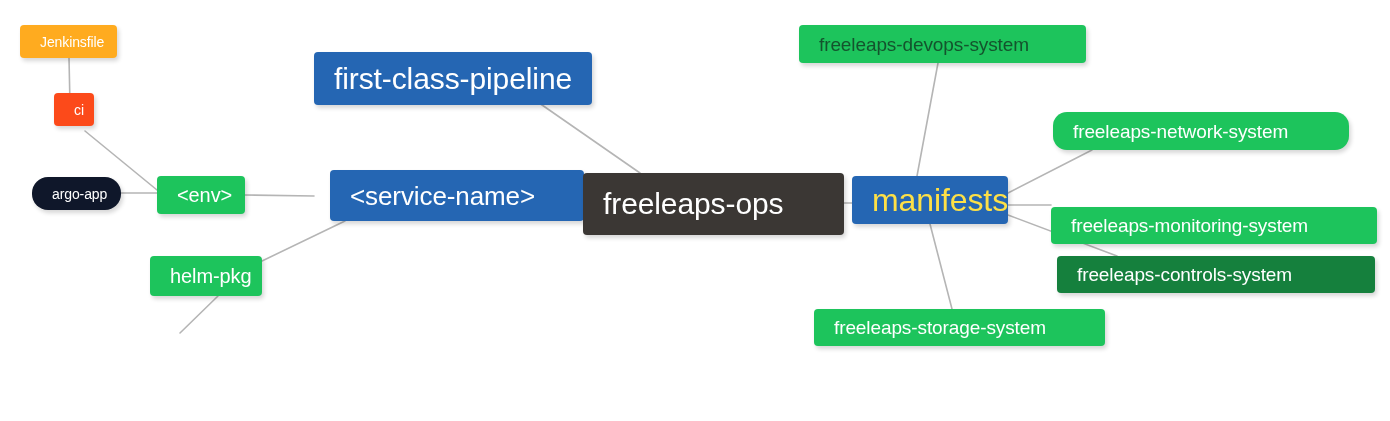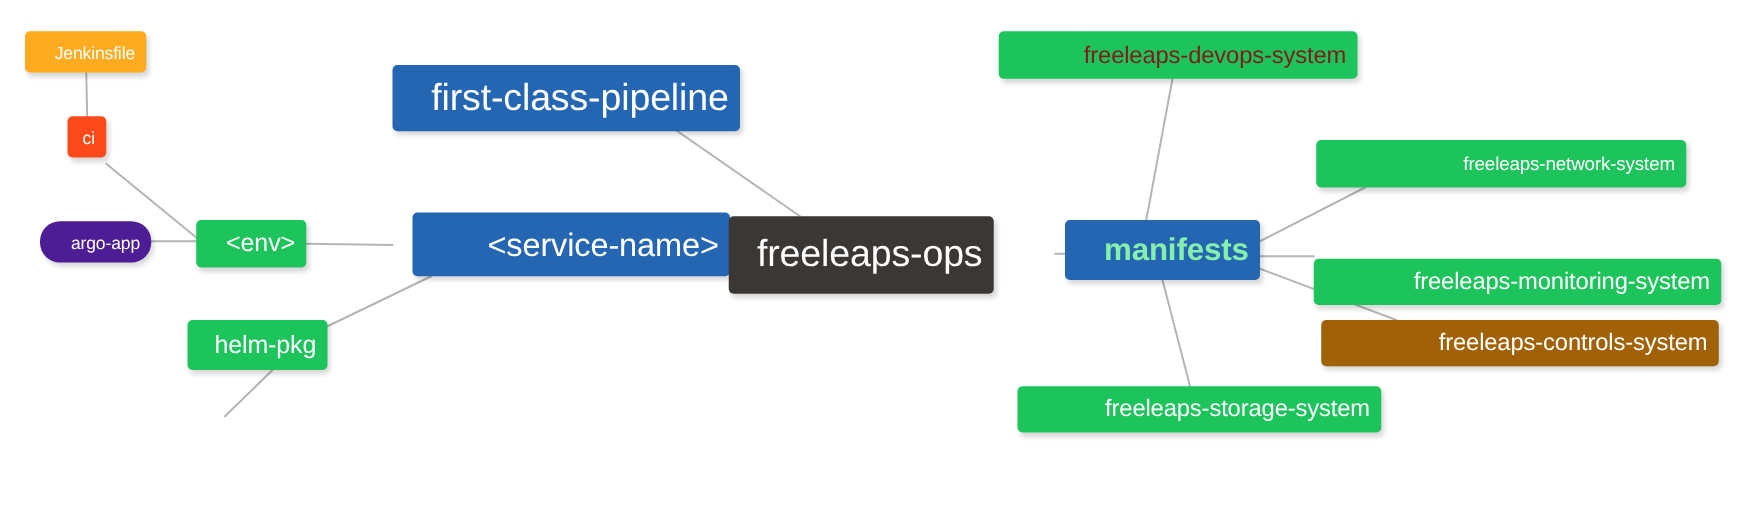--- a/index.html
+++ b/index.html
@@ -38,28 +38,28 @@
     top: 0;
     width: 1390px;
     height: 421px;
     z-index: 2;
   }
   .node {
     position: absolute;
     box-sizing: border-box;
     display: flex;
     align-items: center;
-    justify-content: flex-end;
+    justify-content: flex-start;
     border-radius: 4px;
     color: #ffffff;
     white-space: nowrap;
     line-height: 1;
     text-align: center;
     box-shadow: 2px 3px 4px rgba(0,0,0,0.16);
-    padding: 0 9px;
+    padding: 0 20px;
     letter-spacing: -0.1px;
   }
 </style>
 </head>
 <body>
 
 <div id="mindmap-canvas">
   <svg id="edge-layer" viewBox="0 0 1390 421">
       <line x1="69" y1="58" x2="70" y2="105" stroke="#b5b5b5" stroke-width="1.6" stroke-linecap="round"></line>
       <line x1="85" y1="131" x2="157" y2="190" stroke="#b5b5b5" stroke-width="1.6" stroke-linecap="round"></line>
@@ -76,50 +76,50 @@
       <line x1="1008" y1="215" x2="1117" y2="256" stroke="#b5b5b5" stroke-width="1.6" stroke-linecap="round"></line>
       <line x1="930" y1="224" x2="952" y2="309" stroke="#b5b5b5" stroke-width="1.6" stroke-linecap="round"></line>
     </svg>
   <div id="node-layer">
       <div class="node" style="left: 20px; top: 25px; width: 97px; height: 33px; background: rgb(255, 171, 31); font-size: 14px; color: rgb(255, 255, 255);">
         <span>Jenkinsfile</span>
       </div>
       <div class="node" style="left: 54px; top: 93px; width: 31px; height: 33px; background: rgb(252, 74, 26); font-size: 14px; color: rgb(255, 255, 255);">
         <span>ci</span>
       </div>
-      <div class="node" style="left: 32px; top: 177px; width: 89px; height: 33px; background: #4c1d95; font-size: 14px; color: rgb(255, 255, 255); border-radius: 16px;">
+      <div class="node" style="left: 32px; top: 177px; width: 89px; height: 33px; background: #0f172a; font-size: 14px; color: rgb(255, 255, 255); border-radius: 16px;">
         <span>argo-app</span>
       </div>
       <div class="node" style="left: 150px; top: 256px; width: 112px; height: 40px; background: rgb(29, 196, 92); font-size: 20px; color: rgb(255, 255, 255);">
         <span>helm-pkg</span>
       </div>
       <div class="node" style="left: 157px; top: 176px; width: 88px; height: 38px; background: rgb(29, 196, 92); font-size: 20px; color: rgb(255, 255, 255);">
         <span>&lt;env&gt;</span>
       </div>
       <div class="node" style="left: 314px; top: 52px; width: 278px; height: 53px; background: rgb(37, 102, 179); font-size: 30px; color: rgb(255, 255, 255);">
         <span>first-class-pipeline</span>
       </div>
       <div class="node" style="left: 314px; top: 170px; width: 254px; height: 51px; background: rgb(37, 102, 179); font-size: 26px; color: rgb(255, 255, 255); margin-left: 16px;">
         <span>&lt;service-name&gt;</span>
       </div>
-      <div class="node" style="left: 583px; top: 173px; width: 212px; height: 62px; background: rgb(59, 55, 52); font-size: 30px; color: rgb(255, 255, 255);">
+      <div class="node" style="left: 583px; top: 173px; width: 261px; height: 62px; background: rgb(59, 55, 52); font-size: 30px; color: rgb(255, 255, 255);">
         <span>freeleaps-ops</span>
       </div>
-      <div class="node" style="left: 852px; top: 176px; width: 156px; height: 48px; background: rgb(37, 102, 179); font-size: 25px; color: #86efac; font-weight: bold;">
+      <div class="node" style="left: 852px; top: 176px; width: 156px; height: 48px; background: rgb(37, 102, 179); font-size: 32px; color: #fde047;">
         <span>manifests</span>
       </div>
-      <div class="node" style="left: 799px; top: 25px; width: 287px; height: 38px; background: rgb(29, 196, 92); font-size: 19px; color: #7f1d1d;">
+      <div class="node" style="left: 799px; top: 25px; width: 287px; height: 38px; background: rgb(29, 196, 92); font-size: 19px; color: #14532d;">
         <span>freeleaps-devops-system</span>
       </div>
-      <div class="node" style="left: 1053px; top: 112px; width: 296px; height: 38px; background: rgb(29, 196, 92); font-size: 15px; color: rgb(255, 255, 255);">
+      <div class="node" style="left: 1053px; top: 112px; width: 296px; height: 38px; background: rgb(29, 196, 92); font-size: 19px; color: rgb(255, 255, 255); border-radius: 14px;">
         <span>freeleaps-network-system</span>
       </div>
       <div class="node" style="left: 1051px; top: 187px; width: 326px; height: 37px; background: rgb(29, 196, 92); font-size: 19px; color: rgb(255, 255, 255); margin-top: 20px;">
         <span>freeleaps-monitoring-system</span>
       </div>
-      <div class="node" style="left: 1057px; top: 256px; width: 318px; height: 37px; background: #a16207; font-size: 19px; color: rgb(255, 255, 255);">
+      <div class="node" style="left: 1057px; top: 256px; width: 318px; height: 37px; background: #15803d; font-size: 19px; color: rgb(255, 255, 255);">
         <span>freeleaps-controls-system</span>
       </div>
       <div class="node" style="left: 814px; top: 309px; width: 291px; height: 37px; background: rgb(29, 196, 92); font-size: 19px; color: rgb(255, 255, 255);">
         <span>freeleaps-storage-system</span>
       </div>
     </div>
 </div>
 
 </body></html>

